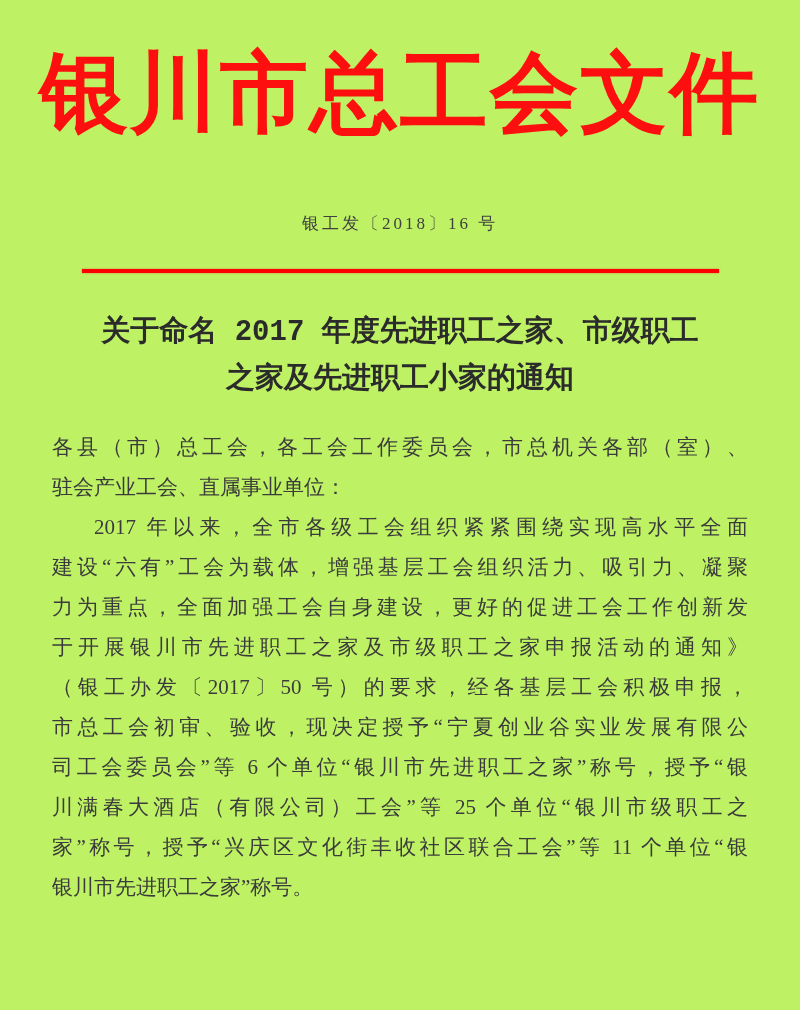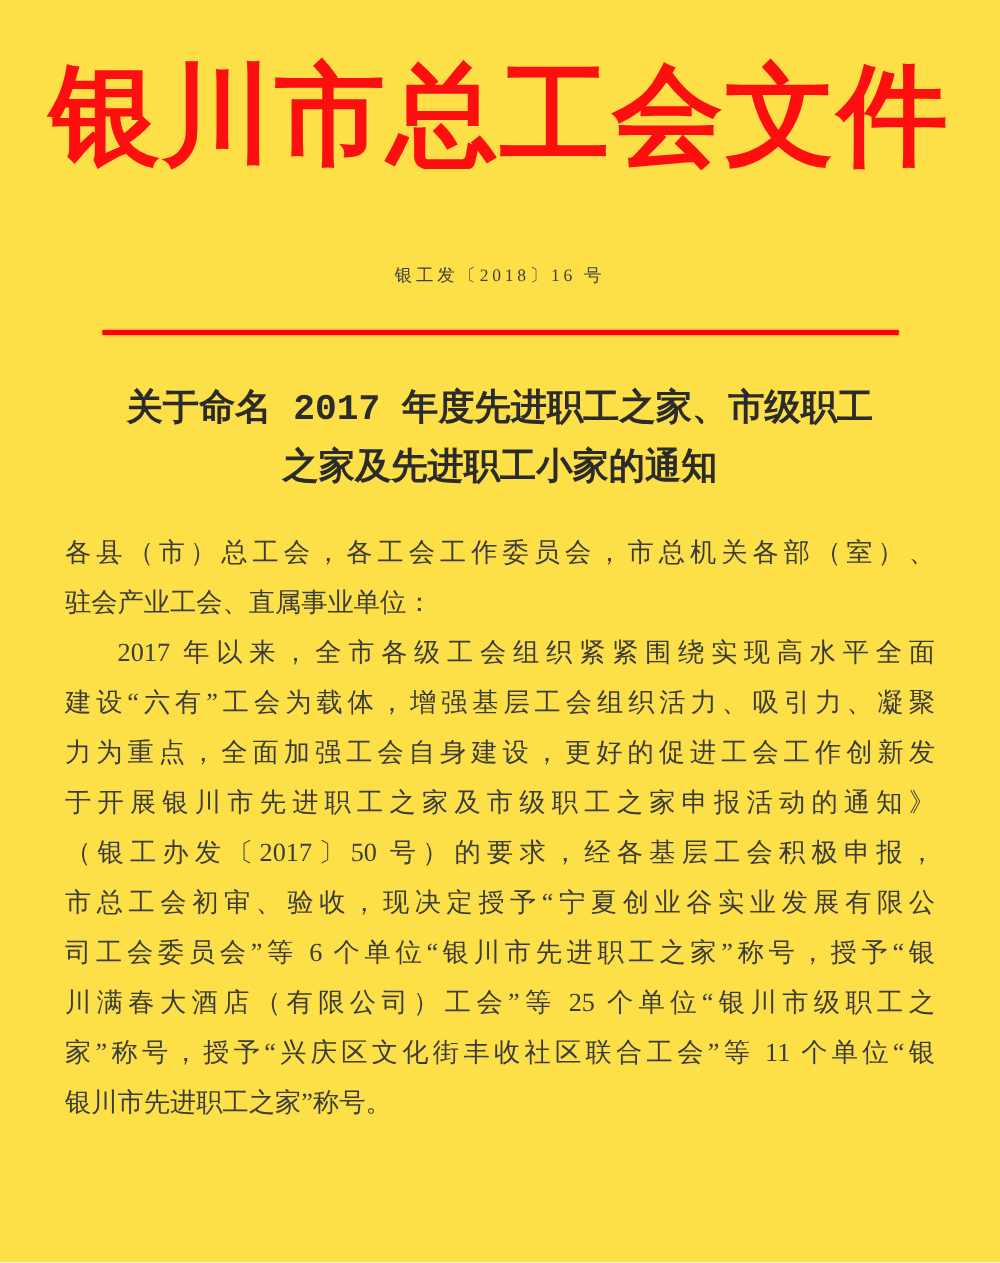--- a/index.html
+++ b/index.html
@@ -5,37 +5,37 @@
   * { margin: 0; padding: 0; box-sizing: border-box; }
   html, body { background: #ffffff; }
   body {
     font-family: "Liberation Serif", "DejaVu Serif", serif;
     width: 800px;
   }
   .page {
     position: relative;
     width: 800px;
     height: 1010px;
-    background: #fde047;
+    background: #bef264;
     overflow: hidden;
   }
   .masthead {
     margin-top: 42px;
     text-align: center;
     font-size: 88px;
     line-height: 1.18;
     font-weight: bold;
     color: #fe0f0f;
     letter-spacing: 2px;
     white-space: nowrap;
   }
   .doc-number {
     margin-top: 66px;
     text-align: center;
-    font-size: 14px;
+    font-size: 17px;
     color: #3f3f3f;
     letter-spacing: 3px;
     white-space: nowrap;
   }
   .red-divider {
     margin: 34px auto 0 auto;
     width: 637px;
     height: 4px;
     background: #ff0000;
     box-shadow: 0 0 2px rgba(255,0,0,0.55);

